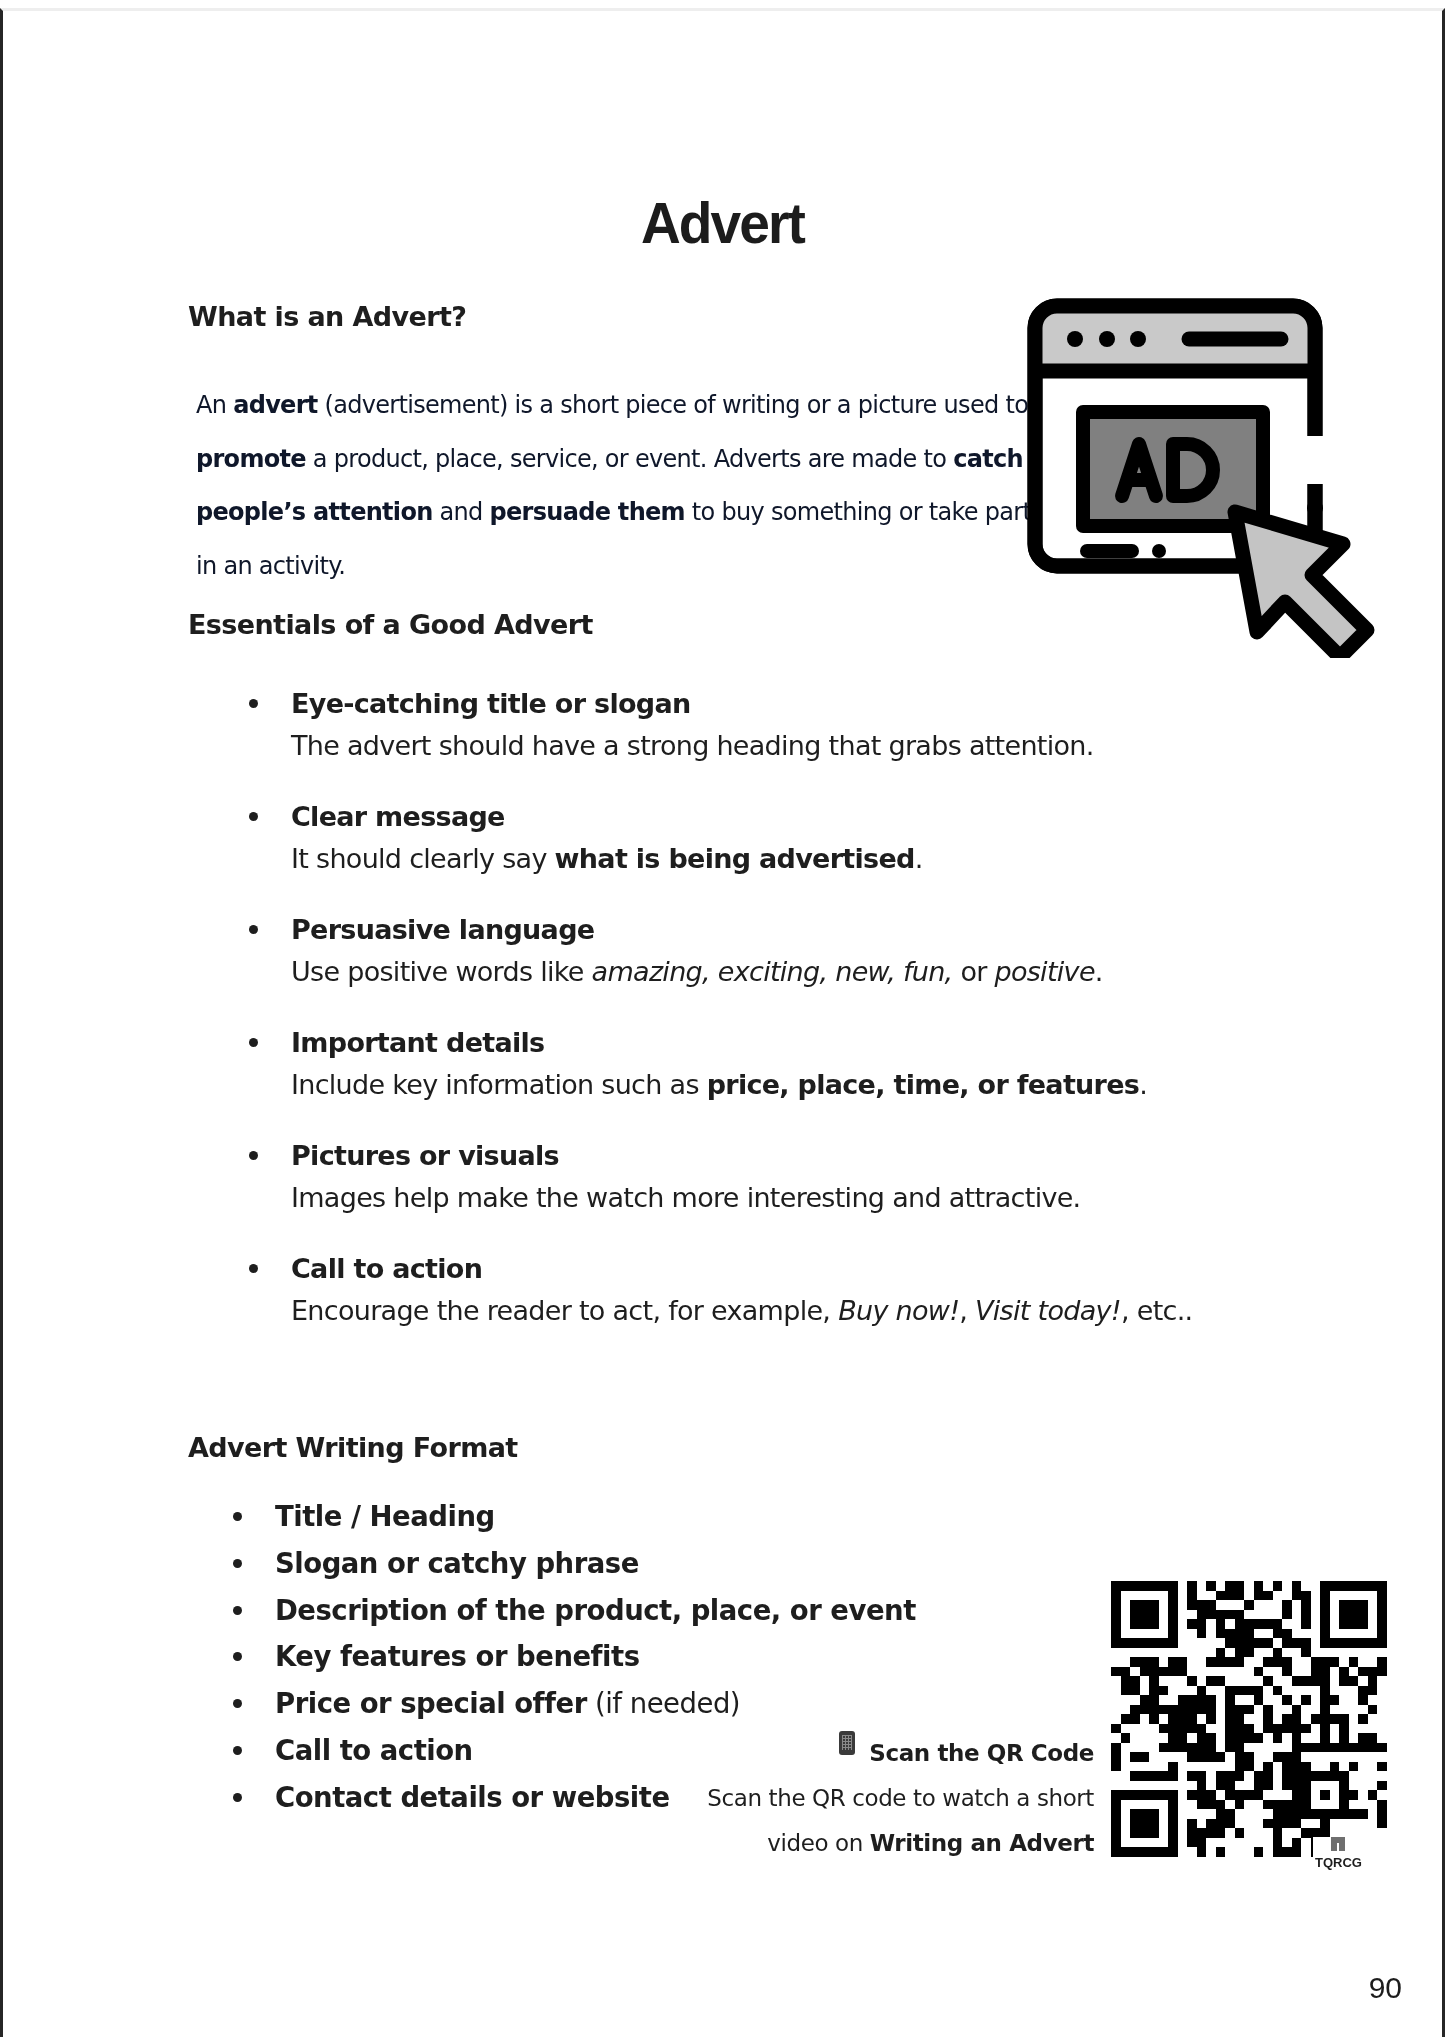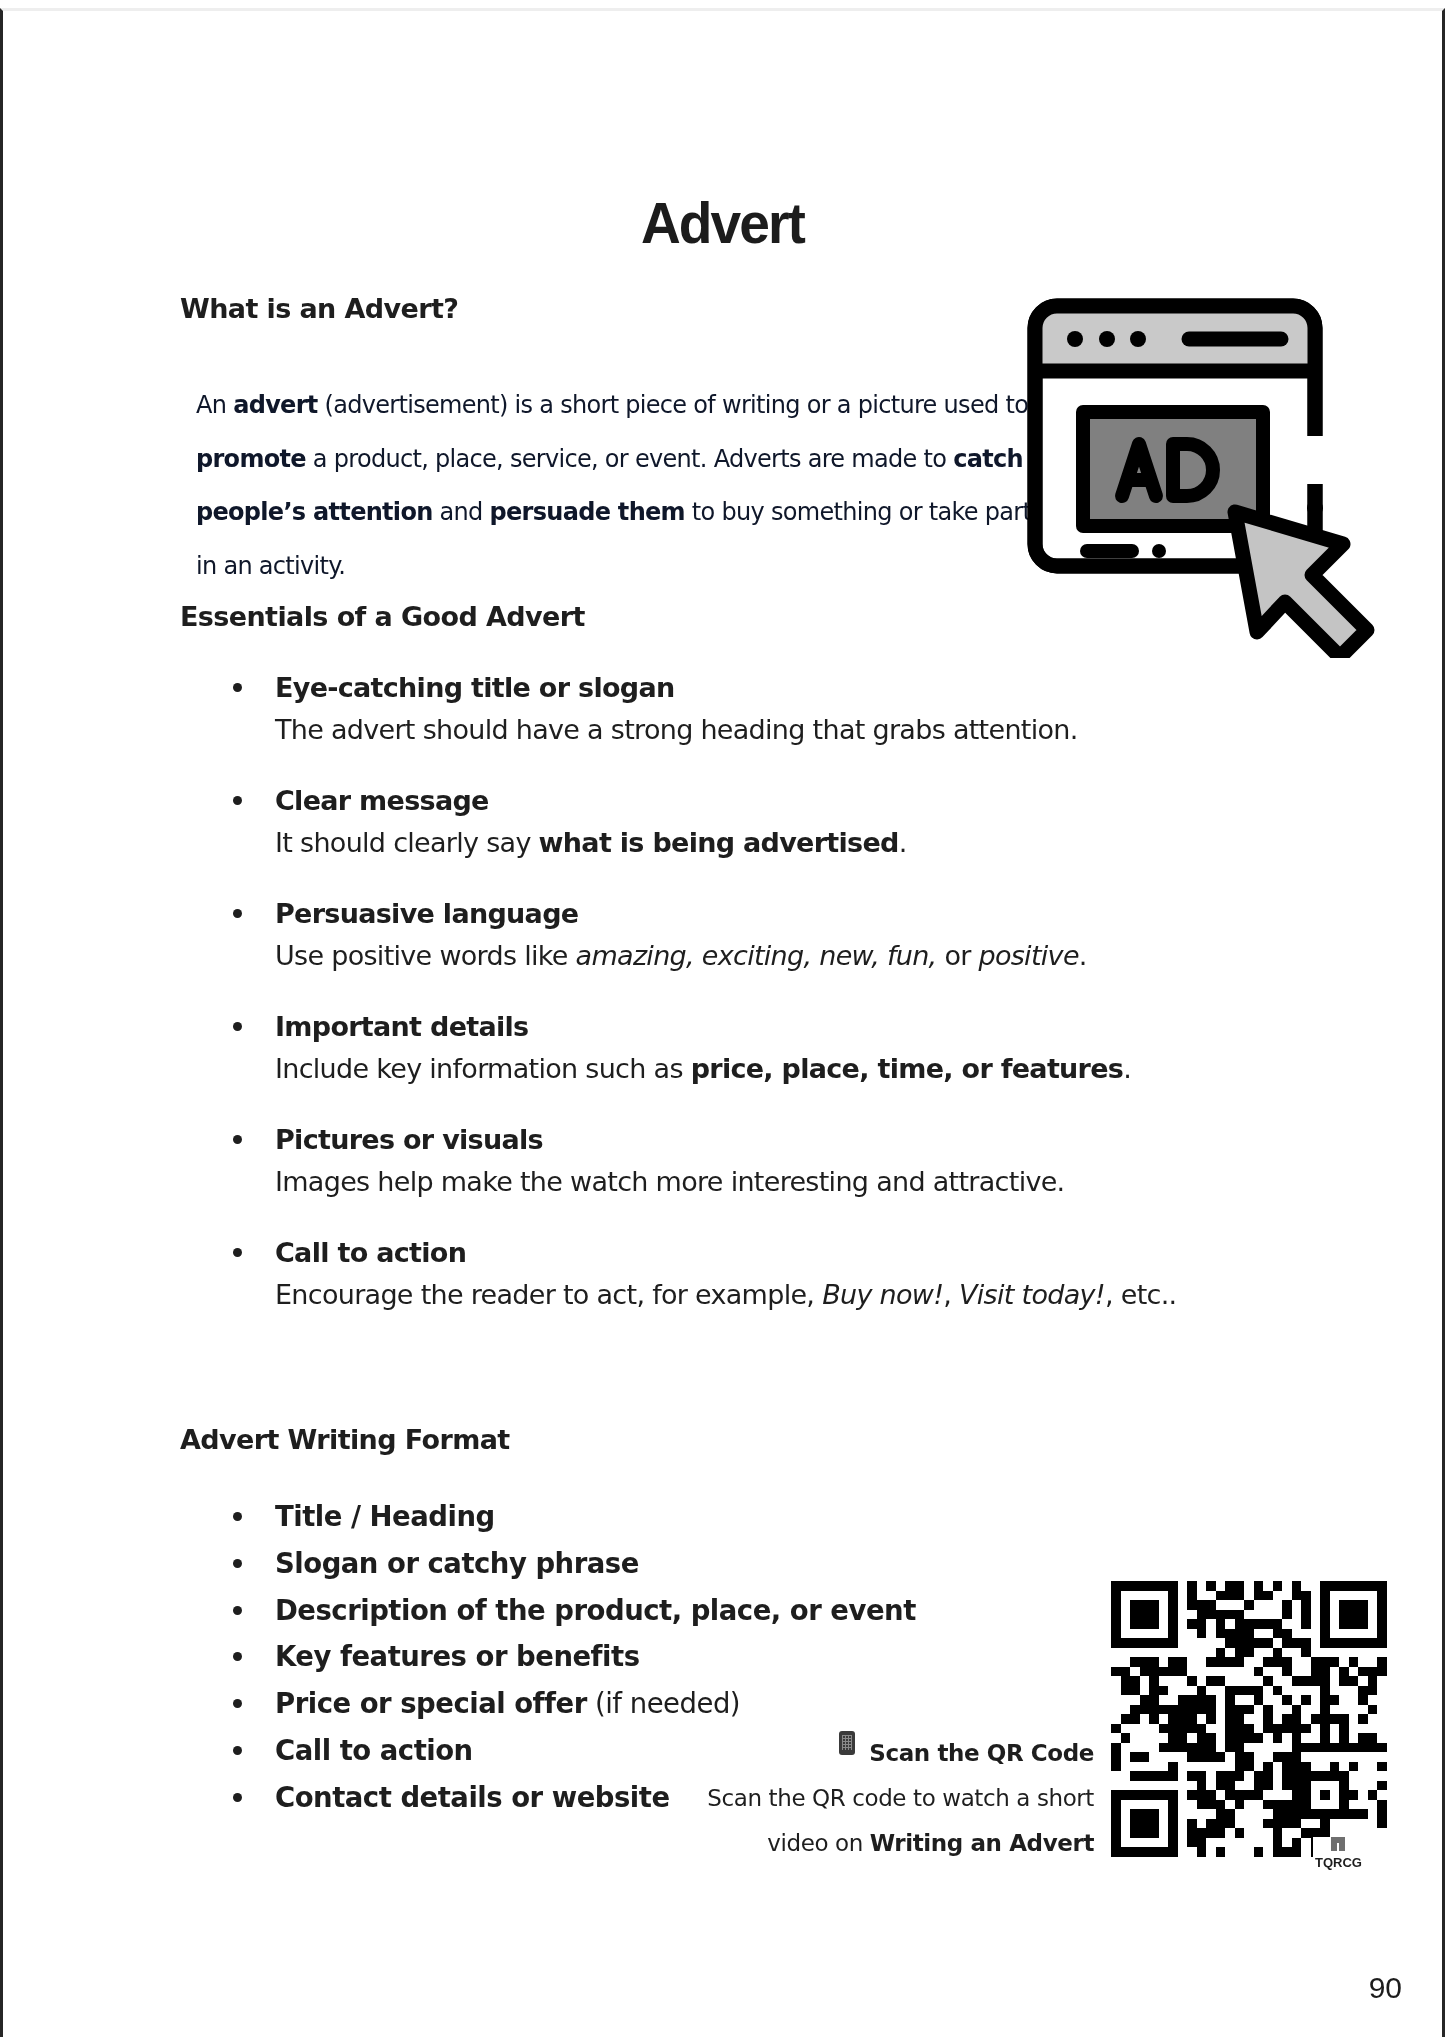--- a/index.html
+++ b/index.html
@@ -10,29 +10,29 @@
     border-left: 3px solid #262626; border-right: 3px solid #262626; border-bottom: 3px solid #262626;
     border-top: 3px solid #eeeeee;
     font-family: "DejaVu Sans", sans-serif; color: #1e1e1e;
   }
   .title {
     position: absolute; left: 0; right: 0; top: 178px; text-align: center;
     font-family: "Liberation Sans", sans-serif; font-weight: bold; font-size: 58px;
     letter-spacing: -2px; transform: scaleX(0.95); color: #1c1c1c; margin: 0;
   }
   .h2 {
-    position: absolute; left: 177px; font-weight: bold; font-size: 27px; margin: 0;
+    position: absolute; left: 177px; font-weight: bold; font-size: 27px; margin: 8px;
     letter-spacing: -0.6px; color: #1e1e1e;
   }
   .intro {
     position: absolute; left: 177px; top: 352px; width: 860px; margin: 16px;
     font-size: 24px; line-height: 53.5px; letter-spacing: -0.7px; color: #0f172a;
   }
   .intro b { font-weight: bold; }
-  .ess-list { position: absolute; left: 177px; top: 656px; margin: 0; padding: 0; list-style: none; }
+  .ess-list { position: absolute; left: 177px; top: 656px; margin: 16px; padding: 0; list-style: none; }
   .ess-item { position: relative; padding-left: 95px; height: 113px; }
   .ess-item .bullet {
     position: absolute; left: 53px; top: 16px; width: 9px; height: 9px; border-radius: 50%; background: #1e1e1e;
   }
   .ess-item .head { font-weight: bold; font-size: 27px; letter-spacing: -0.7px; line-height: 42px; display: block; }
   .ess-item .desc { font-size: 27px; letter-spacing: -0.7px; line-height: 42px; display: block; }
   .fmt-list { position: absolute; left: 177px; top: 1484px; margin: 0; padding: 0; list-style: none; }
   .fmt-item { position: relative; padding-left: 95px; height: 46.8px; font-size: 27.5px; line-height: 42px; letter-spacing: -0.5px; }
   .fmt-item .bullet {
     position: absolute; left: 53px; top: 17px; width: 9px; height: 9px; border-radius: 50%; background: #1e1e1e;

